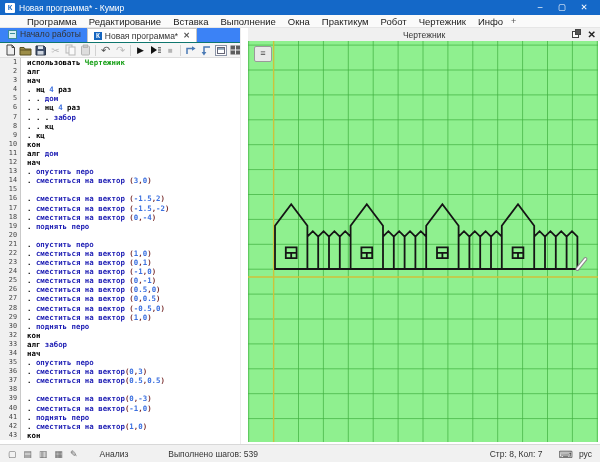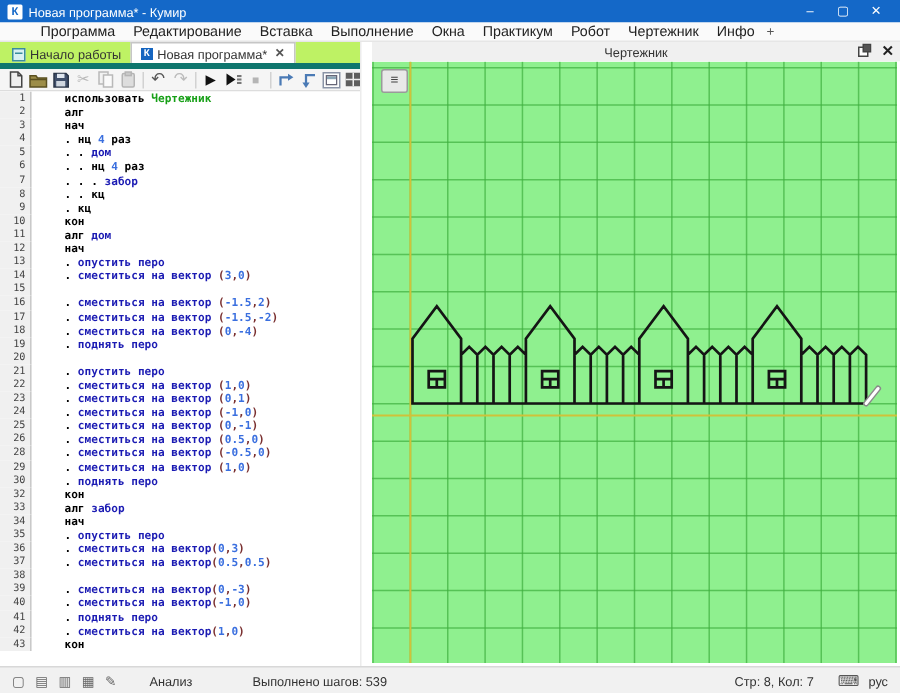--- a/index.html
+++ b/index.html
@@ -13,22 +13,22 @@
   .win-controls{margin-left:auto;display:flex;gap:0}
   .wc{width:22px;text-align:center;font-size:8.5px;line-height:15px}
   
   .menubar{height:12px;background:#fafafa;border-bottom:1px solid #e6e6e6;display:flex;
            align-items:center;font-size:9.5px;color:#222;padding-left:21px}
   .menu-item{padding:0 6px;white-space:nowrap}
   .menu-overflow{margin-left:2px;color:#555;font-size:9px}
   
   .main{display:flex;height:416px}
   .left{width:240px;display:flex;flex-direction:column;flex:0 0 auto}
-  .tabbar{height:14px;background:#bef264;border-bottom:4px solid #0f766e;display:flex;
-          align-items:flex-end;font-size:8.5px;color:#333;padding-left:2px}
+  .tabbar{height:14px;background:#3b82f6;border-bottom:1px solid #0f766e;display:flex;
+          align-items:flex-start;font-size:8.5px;color:#333;padding-left:2px}
   .tab{display:flex;align-items:center;gap:3px;padding:0 6px;height:12px;white-space:nowrap}
   .tab.active{background:#fff;border:1px solid #c6c6c6;border-bottom:none;height:13px}
   .tab-ico1{width:7px;height:7px;border:1px solid #3a8d9c;background:#d9f0f2;display:inline-block;
             position:relative;flex:0 0 auto}
   .tab-ico1::after{content:"";position:absolute;left:1px;right:1px;top:2px;height:1px;background:#3a8d9c}
   .kbadge-sm{width:8px;height:8px;background:#1565c0;color:#fff;font-size:6.5px;font-weight:bold;
              display:flex;align-items:center;justify-content:center;flex:0 0 auto}
   .tab-close{color:#555;font-size:8px;font-weight:bold;margin-left:2px}
   
   .toolbar{height:14px;background:#f5f5f5;border-bottom:1px solid #ddd;display:flex;
@@ -36,21 +36,21 @@
   .tbtn{width:15px;height:13px;display:flex;align-items:center;justify-content:center;flex:0 0 auto}
   .tsep{width:1px;height:11px;background:#d2d2d2;margin:0 2px;flex:0 0 auto}
   .pressed-box{border:1px solid #8a93a6;background:#fdfdfd;display:inline-flex;padding:1px}
   
   .editor{flex:1;background:#fff;overflow:hidden}
   .crow{display:flex;height:9.1px;line-height:9.1px;white-space:pre;
         font-family:"DejaVu Sans Mono",monospace;font-size:7.4px;font-weight:bold}
   .lnum{flex:0 0 17px;background:#f0f0f0;color:#444;text-align:right;padding-right:3px;
         border-right:1px solid #c9c9c9;font-weight:normal;font-size:6.8px;
         font-family:"DejaVu Sans Mono",monospace}
-  .ccode{padding-left:22px}
+  .ccode{padding-left:6px}
   .t-k{color:#000}.t-a{color:#18a018}.t-n{color:#1b1bb3}.t-u{color:#3a6fdf}.t-p{color:#7a3030}.t-d{color:#000}
   
   .splitter{width:7px;background:#fff;border-left:1px solid #ececec;flex:0 0 auto}
   .right{flex:1;display:flex;flex-direction:column;background:#fff;min-width:0}
   .drawer-header{height:13px;background:#f0f0f0;display:flex;align-items:center;justify-content:center;
                  font-size:8.5px;color:#333;position:relative;flex:0 0 auto}
   .dh-icons{position:absolute;right:4px;top:0;height:13px;display:flex;align-items:center;gap:7px}
   .dh-close{font-size:10px;font-weight:bold;color:#222;line-height:13px}
   .canvas-wrap{flex:1;position:relative;padding:0 3px 2px 0;background:#fff;overflow:hidden}
   .canvas-wrap svg{display:block}
@@ -220,20 +220,21 @@
           <div class="crow"><span class="lnum">17</span><span class="ccode"><span class="t-d">. </span><span class="t-n">сместиться на вектор </span><span class="t-p">(</span><span class="t-u">-1.5</span><span class="t-p">,</span><span class="t-u">-2</span><span class="t-p">)</span></span></div>
           <div class="crow"><span class="lnum">18</span><span class="ccode"><span class="t-d">. </span><span class="t-n">сместиться на вектор </span><span class="t-p">(</span><span class="t-u">0</span><span class="t-p">,</span><span class="t-u">-4</span><span class="t-p">)</span></span></div>
           <div class="crow"><span class="lnum">19</span><span class="ccode"><span class="t-d">. </span><span class="t-n">поднять перо</span></span></div>
           <div class="crow"><span class="lnum">20</span></div>
           <div class="crow"><span class="lnum">21</span><span class="ccode"><span class="t-d">. </span><span class="t-n">опустить перо</span></span></div>
           <div class="crow"><span class="lnum">22</span><span class="ccode"><span class="t-d">. </span><span class="t-n">сместиться на вектор </span><span class="t-p">(</span><span class="t-u">1</span><span class="t-p">,</span><span class="t-u">0</span><span class="t-p">)</span></span></div>
           <div class="crow"><span class="lnum">23</span><span class="ccode"><span class="t-d">. </span><span class="t-n">сместиться на вектор </span><span class="t-p">(</span><span class="t-u">0</span><span class="t-p">,</span><span class="t-u">1</span><span class="t-p">)</span></span></div>
           <div class="crow"><span class="lnum">24</span><span class="ccode"><span class="t-d">. </span><span class="t-n">сместиться на вектор </span><span class="t-p">(</span><span class="t-u">-1</span><span class="t-p">,</span><span class="t-u">0</span><span class="t-p">)</span></span></div>
           <div class="crow"><span class="lnum">25</span><span class="ccode"><span class="t-d">. </span><span class="t-n">сместиться на вектор </span><span class="t-p">(</span><span class="t-u">0</span><span class="t-p">,</span><span class="t-u">-1</span><span class="t-p">)</span></span></div>
           <div class="crow"><span class="lnum">26</span><span class="ccode"><span class="t-d">. </span><span class="t-n">сместиться на вектор </span><span class="t-p">(</span><span class="t-u">0.5</span><span class="t-p">,</span><span class="t-u">0</span><span class="t-p">)</span></span></div>
+          <div class="crow"><span class="lnum">27</span><span class="ccode"><span class="t-d">. </span><span class="t-n">сместиться на вектор </span><span class="t-p">(</span><span class="t-u">0</span><span class="t-p">,</span><span class="t-u">0.5</span><span class="t-p">)</span></span></div>
           <div class="crow"><span class="lnum">28</span><span class="ccode"><span class="t-d">. </span><span class="t-n">сместиться на вектор </span><span class="t-p">(</span><span class="t-u">-0.5</span><span class="t-p">,</span><span class="t-u">0</span><span class="t-p">)</span></span></div>
           <div class="crow"><span class="lnum">29</span><span class="ccode"><span class="t-d">. </span><span class="t-n">сместиться на вектор </span><span class="t-p">(</span><span class="t-u">1</span><span class="t-p">,</span><span class="t-u">0</span><span class="t-p">)</span></span></div>
           <div class="crow"><span class="lnum">30</span><span class="ccode"><span class="t-d">. </span><span class="t-n">поднять перо</span></span></div>
           <div class="crow"><span class="lnum">32</span><span class="ccode"><span class="t-k">кон</span></span></div>
           <div class="crow"><span class="lnum">33</span><span class="ccode"><span class="t-k">алг </span><span class="t-n">забор</span></span></div>
           <div class="crow"><span class="lnum">34</span><span class="ccode"><span class="t-k">нач</span></span></div>
           <div class="crow"><span class="lnum">35</span><span class="ccode"><span class="t-d">. </span><span class="t-n">опустить перо</span></span></div>
           <div class="crow"><span class="lnum">36</span><span class="ccode"><span class="t-d">. </span><span class="t-n">сместиться на вектор</span><span class="t-p">(</span><span class="t-u">0</span><span class="t-p">,</span><span class="t-u">3</span><span class="t-p">)</span></span></div>
           <div class="crow"><span class="lnum">37</span><span class="ccode"><span class="t-d">. </span><span class="t-n">сместиться на вектор</span><span class="t-p">(</span><span class="t-u">0.5</span><span class="t-p">,</span><span class="t-u">0.5</span><span class="t-p">)</span></span></div>
           <div class="crow"><span class="lnum">38</span></div>

